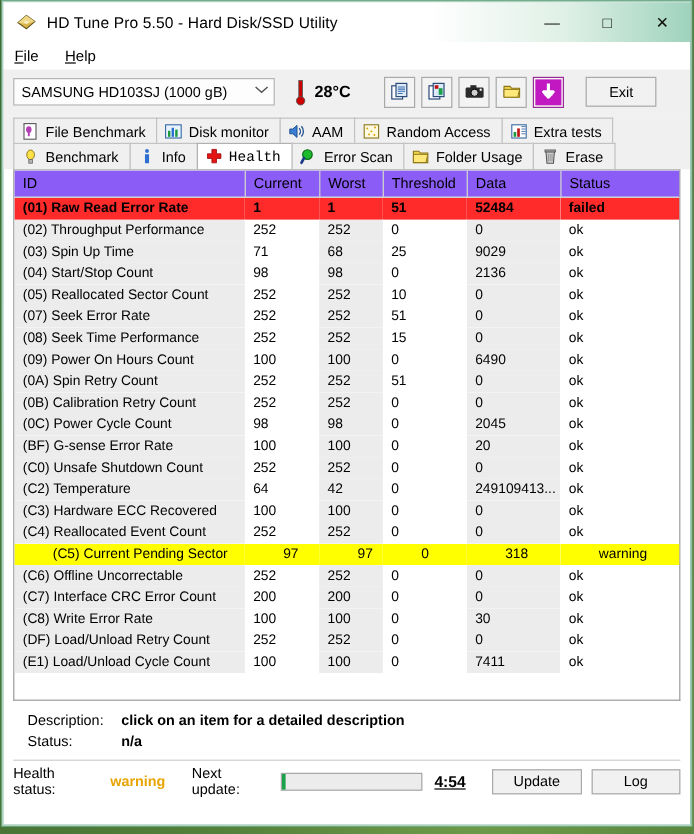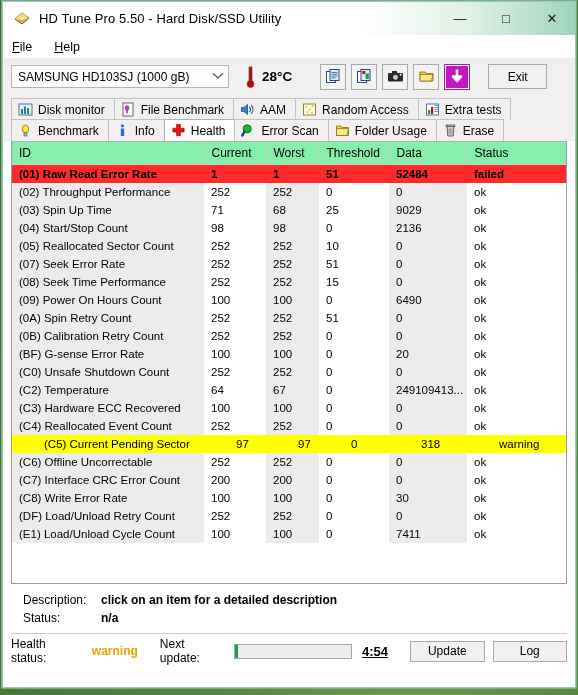--- a/index.html
+++ b/index.html
@@ -111,40 +111,40 @@
     padding: 0 9px 0 6px;
     font-size: 12px; color: #000;
     background: #f0f0f0;
     border: 1px solid #c2c2c2;
     border-bottom: none;
     margin-right: -1px;
     box-sizing: border-box;
     gap: 5px;
     white-space: nowrap;
   }
-  .tab.active { background: #ffffff; border-color: #b0b0b0; }
+  .tab.active { background: #ffffff; border-color: #b0b0b0; font-family: Liberation Mono, monospace; }
   .ticon { width: 15px; height: 15px; position: relative; flex: none; }
   
   #grid {
     margin: 0 8px;
     background: #fff;
     border: 1px solid #9b9b9b;
     border-top: 1px solid #b0b0b0;
     height: 443px;
     box-sizing: border-box;
     position: relative;
     overflow: hidden;
   }
   table { border-collapse: collapse; width: 100%; table-layout: fixed; }
   thead th {
     font-weight: normal;
     font-size: 12px;
     text-align: left;
     height: 22px;
-    background: #86efac;
+    background: #8b5cf6;
     border-right: 1px solid #ccc;
     border-bottom: 1px solid #d0d0d0;
     padding: 0 0 0 7px;
     color: #000;
     box-sizing: border-box;
   }
   thead th:last-child { border-right: none; }
   tbody td {
     font-size: 11.5px;
     height: 18px;
@@ -285,37 +285,37 @@
     </div>
 
     <div id="exit-btn">Exit</div>
   </div>
 
   <div id="tabs-wrap">
     <div class="tabrow">
       <div class="tab">
         <span class="ticon">
           <svg width="15" height="15" viewBox="0 0 15 15">
+              <rect x="2" y="1" width="10" height="13" fill="#fff" stroke="#555" stroke-width=".9"></rect>
+              <ellipse cx="6" cy="6" rx="2.3" ry="2.8" fill="#b53fb5"></ellipse>
+              <rect x="5.2" y="8" width="1.6" height="3.5" fill="#b53fb5"></rect>
+            </svg>
+        </span>
+        <span>File Benchmark</span>
+      </div>
+      <div class="tab">
+        <span class="ticon">
+          <svg width="15" height="15" viewBox="0 0 15 15">
               <rect x="1" y="2" width="13" height="11" fill="#e8f3ff" stroke="#3366a0" stroke-width=".9"></rect>
               <rect x="3" y="7" width="2" height="5" fill="#1a9a3a"></rect>
               <rect x="6" y="4.5" width="2" height="7.5" fill="#2d6fd0"></rect>
               <rect x="9" y="6" width="2" height="6" fill="#1a9a3a"></rect>
             </svg>
         </span>
         <span>Disk monitor</span>
-      </div>
-      <div class="tab">
-        <span class="ticon">
-          <svg width="15" height="15" viewBox="0 0 15 15">
-              <rect x="2" y="1" width="10" height="13" fill="#fff" stroke="#555" stroke-width=".9"></rect>
-              <ellipse cx="6" cy="6" rx="2.3" ry="2.8" fill="#b53fb5"></ellipse>
-              <rect x="5.2" y="8" width="1.6" height="3.5" fill="#b53fb5"></rect>
-            </svg>
-        </span>
-        <span>File Benchmark</span>
       </div>
       <div class="tab">
         <span class="ticon">
           <svg width="15" height="15" viewBox="0 0 15 15">
               <path d="M1.5 5.5 h2.5 L7.5 2.5 v10 L4 9.5 H1.5 Z" fill="#3b7fd4" stroke="#1e4f8e" stroke-width=".8"></path>
               <path d="M9.3 4.8 a4 4 0 0 1 0 5.4 M11.2 3.2 a6.5 6.5 0 0 1 0 8.6" fill="none" stroke="#1e4f8e" stroke-width="1.1"></path>
             </svg>
         </span>
         <span>AAM</span>
       </div>
@@ -504,39 +504,47 @@
           </tr>
           <tr>
             <td class="shade">(0B) Calibration Retry Count</td>
             <td>252</td>
             <td class="shade">252</td>
             <td>0</td>
             <td class="shade">0</td>
             <td>ok</td>
           </tr>
           <tr>
+            <td class="shade">(0C) Power Cycle Count</td>
+            <td>98</td>
+            <td class="shade">98</td>
+            <td>0</td>
+            <td class="shade">2045</td>
+            <td>ok</td>
+          </tr>
+          <tr>
             <td class="shade">(BF) G-sense Error Rate</td>
             <td>100</td>
             <td class="shade">100</td>
             <td>0</td>
             <td class="shade">20</td>
             <td>ok</td>
           </tr>
           <tr>
             <td class="shade">(C0) Unsafe Shutdown Count</td>
             <td>252</td>
             <td class="shade">252</td>
             <td>0</td>
             <td class="shade">0</td>
             <td>ok</td>
           </tr>
           <tr>
             <td class="shade">(C2) Temperature</td>
             <td>64</td>
-            <td class="shade">67</td>
+            <td class="shade">42</td>
             <td>0</td>
             <td class="shade">249109413...</td>
             <td>ok</td>
           </tr>
           <tr>
             <td class="shade">(C3) Hardware ECC Recovered</td>
             <td>100</td>
             <td class="shade">100</td>
             <td>0</td>
             <td class="shade">0</td>

